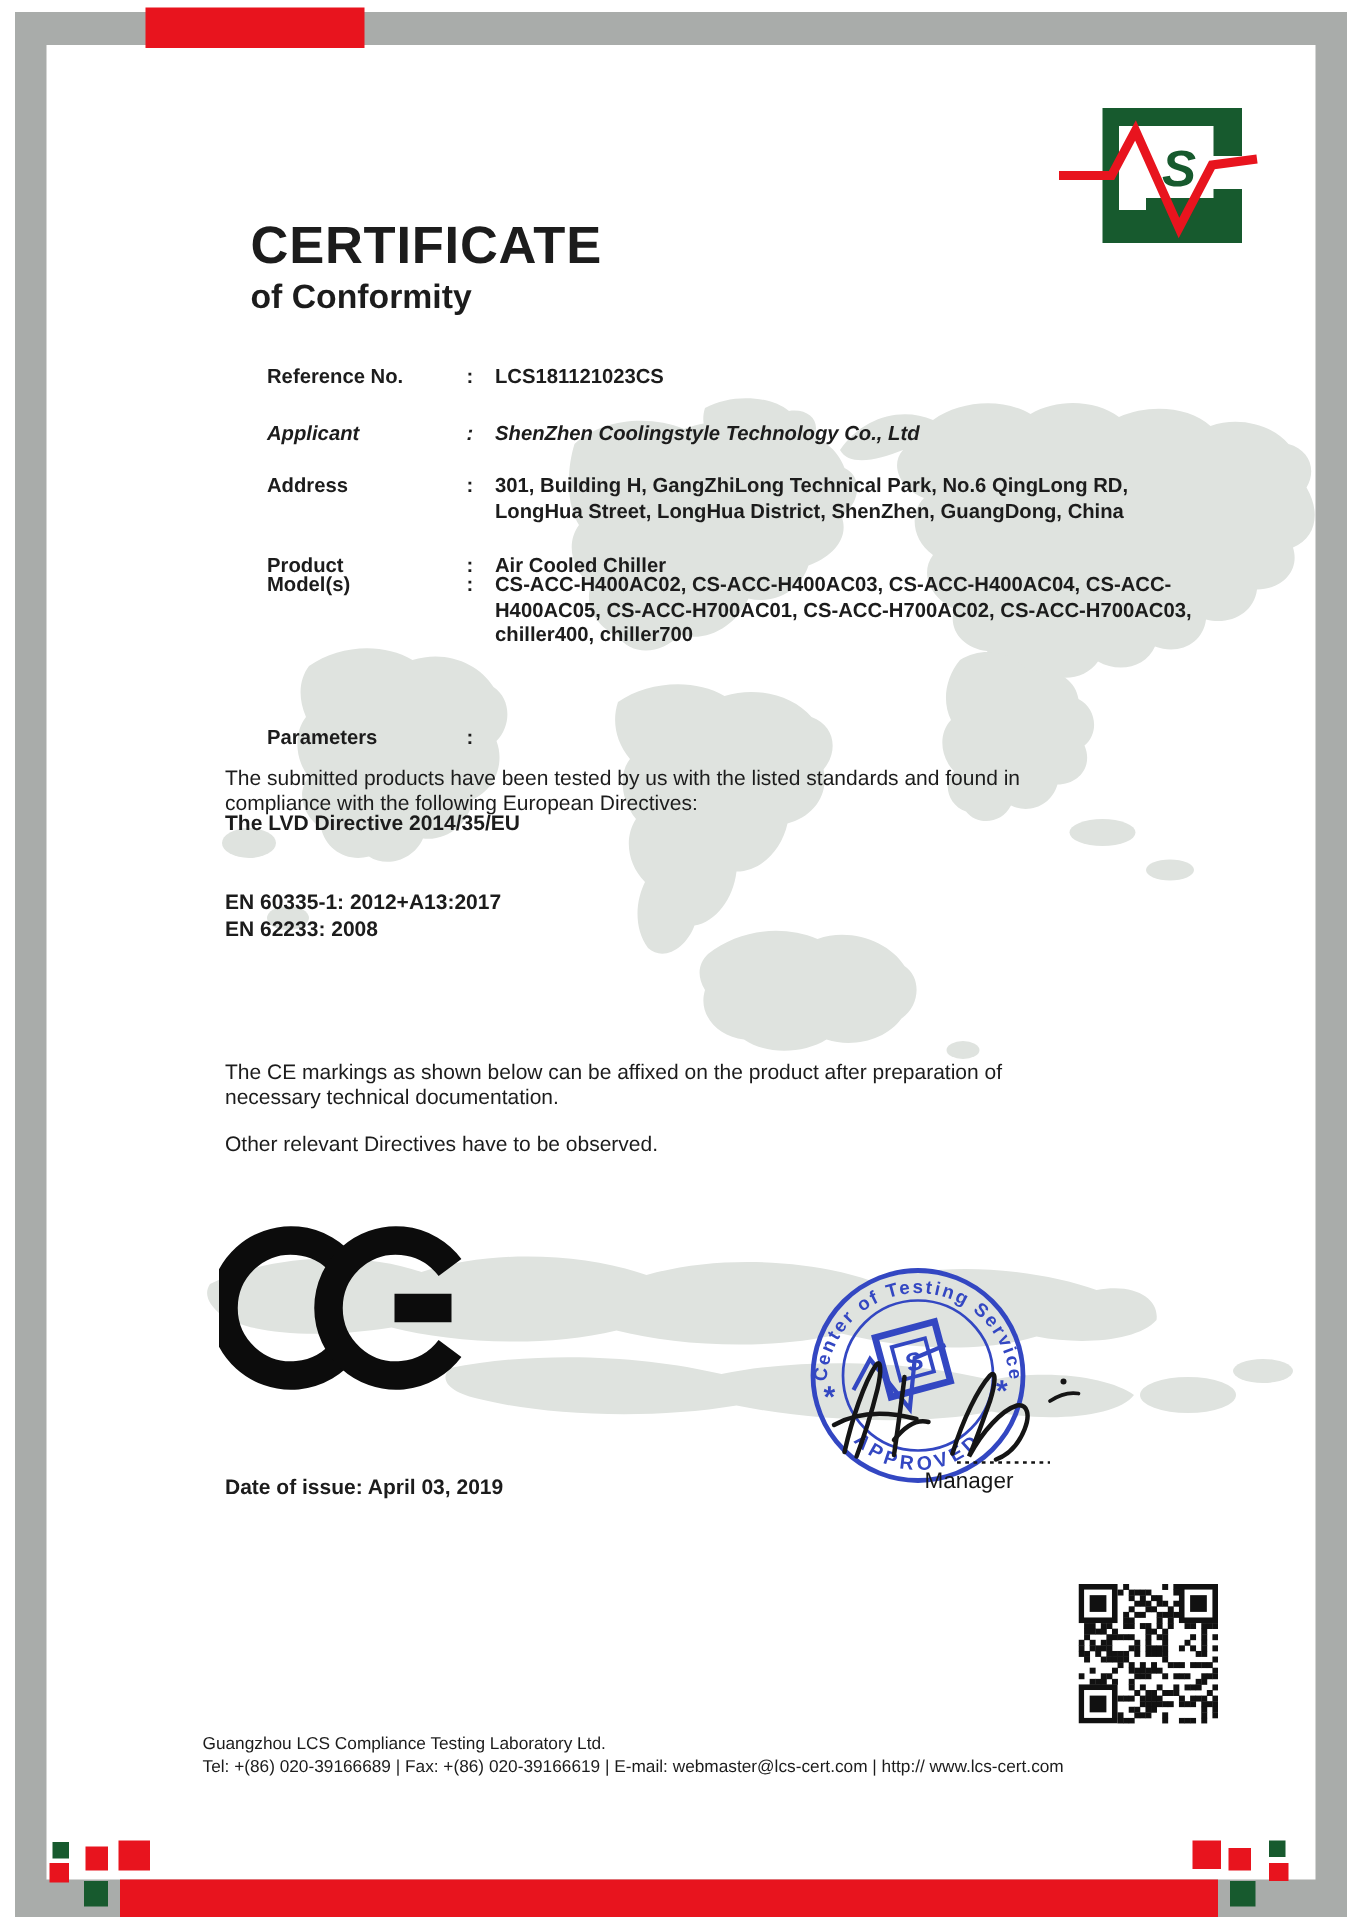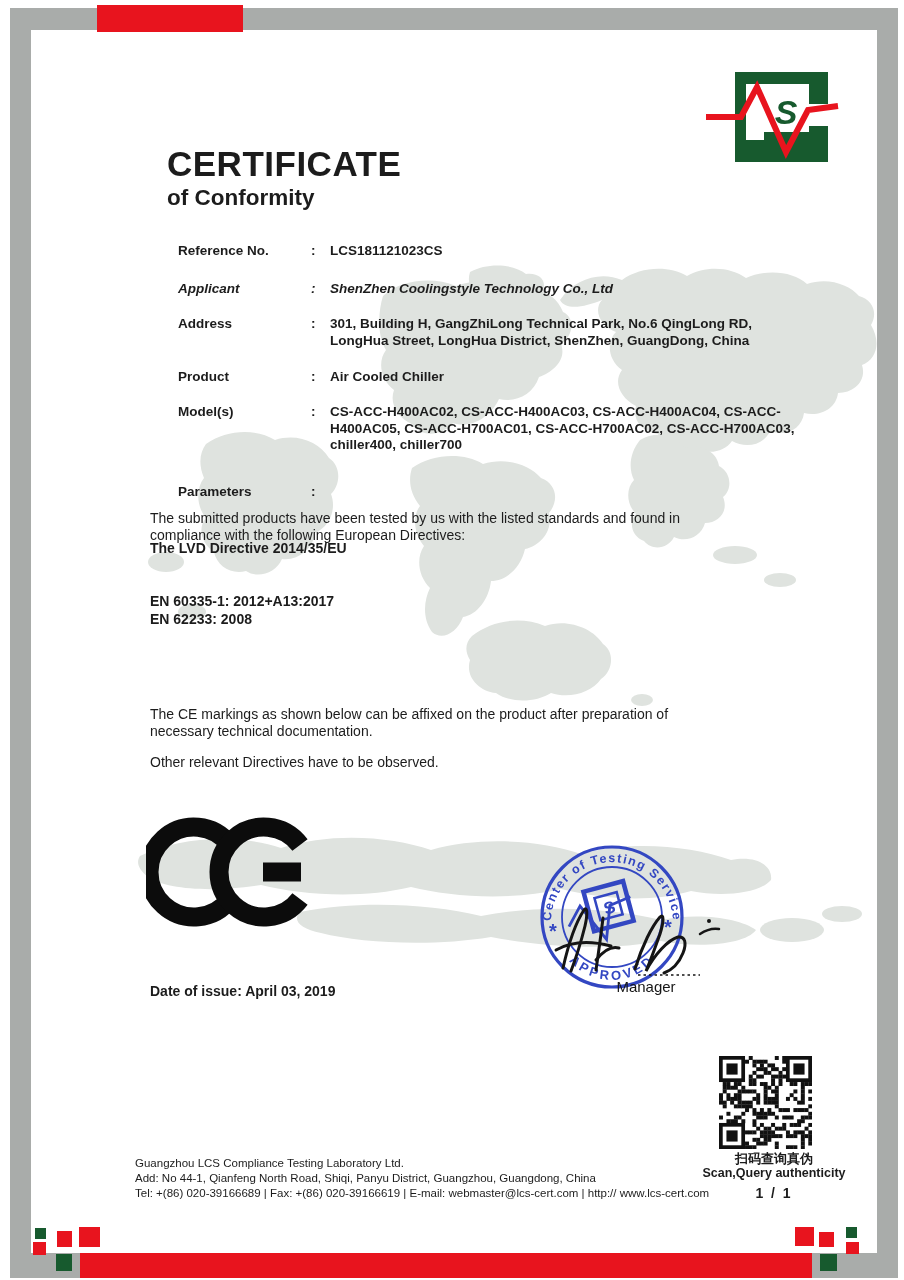--- a/index.html
+++ b/index.html
@@ -106,21 +106,21 @@
     <div class="row" style="top:316px;">
       <div class="lab">Address</div>
       <div class="sep">:</div>
       <div class="val">301, Building H, GangZhiLong Technical Park, No.6 QingLong RD, LongHua Street, LongHua District, ShenZhen, GuangDong, China</div>
     </div>
     <div class="row" style="top:369px;">
       <div class="lab">Product</div>
       <div class="sep">:</div>
       <div class="val">Air Cooled Chiller</div>
     </div>
-    <div class="row" style="top:404px;">
+    <div class="row" style="top:382px;">
       <div class="lab">Model(s)</div>
       <div class="sep">:</div>
       <div class="val">CS-ACC-H400AC02, CS-ACC-H400AC03, CS-ACC-H400AC04, CS-ACC-H400AC05, CS-ACC-H700AC01, CS-ACC-H700AC02, CS-ACC-H700AC03, chiller400, chiller700</div>
     </div>
     <div class="row" style="top:484px;">
       <div class="lab">Parameters</div>
       <div class="sep">:</div>
     </div>
 
     <div class="para" style="top:510px;">The submitted products have been tested by us with the listed standards and found in compliance with the following European Directives:</div>
@@ -135,21 +135,20 @@
         <path d="M84,33 A45,45 0 1 0 84,87"></path>
         <path d="M154,33 A45,45 0 1 0 154,87"></path>
         <line x1="117" y1="60" x2="155" y2="60"></line>
       </g>
     </svg>
 
     <div class="datefield" style="top:947px;margin-top:36px;">Date of issue: April 03, 2019</div>
 
     <div class="foot">
       <div>Guangzhou LCS Compliance Testing Laboratory Ltd.</div>
-      <div>Add: No 44-1, Qianfeng North Road, Shiqi, Panyu District, Guangzhou, Guangdong, China</div>
       <div>Tel: +(86) 020-39166689  |  Fax: +(86) 020-39166619   |  E-mail: webmaster@lcs-cert.com  |  http:// www.lcs-cert.com</div>
     </div>
 
     <svg class="abs" style="left:719px;top:1056px;" width="93" height="93" viewBox="0 0 93 93">
       <rect width="93" height="93" fill="#ffffff"></rect>
       <g id="qrm" fill="#111111">
           <rect x="29.76" y="0.00" width="3.97" height="3.97"></rect>
           <rect x="55.80" y="0.00" width="3.97" height="3.97"></rect>
           <rect x="63.24" y="0.00" width="3.97" height="3.97"></rect>
           <rect x="26.04" y="3.72" width="3.97" height="3.97"></rect>
@@ -369,25 +368,20 @@
           <rect fill="#fff" x="3.72" y="3.72" width="18.60" height="18.60"></rect>
           <rect x="7.44" y="7.44" width="11.16" height="11.16"></rect>
           <rect x="66.96" y="0.00" width="26.04" height="26.04"></rect>
           <rect fill="#fff" x="70.68" y="3.72" width="18.60" height="18.60"></rect>
           <rect x="74.40" y="7.44" width="11.16" height="11.16"></rect>
           <rect x="0.00" y="66.96" width="26.04" height="26.04"></rect>
           <rect fill="#fff" x="3.72" y="70.68" width="18.60" height="18.60"></rect>
           <rect x="7.44" y="74.40" width="11.16" height="11.16"></rect>
         </g>
     </svg>
-    <div class="qrblock">
-      <div class="qrzh">扫码查询真伪</div>
-      <div class="qren">Scan,Query authenticity</div>
-      <div class="pnum">1 / 1</div>
-    </div>
 
     <div class="stampwrap">
       <svg width="230" height="180" viewBox="520 830 230 180">
         <g stroke="#3347c2" fill="none">
           <circle cx="612" cy="917" r="70" stroke-width="3.2"></circle>
           <circle cx="612" cy="917" r="50" stroke-width="1.8"></circle>
         </g>
         <defs>
           <path id="arcTop" d="M 554 942 A 61 61 0 1 1 670 942"></path>
           <path id="arcBottom" d="M 556 937 A 58 58 0 0 0 668 937"></path>

